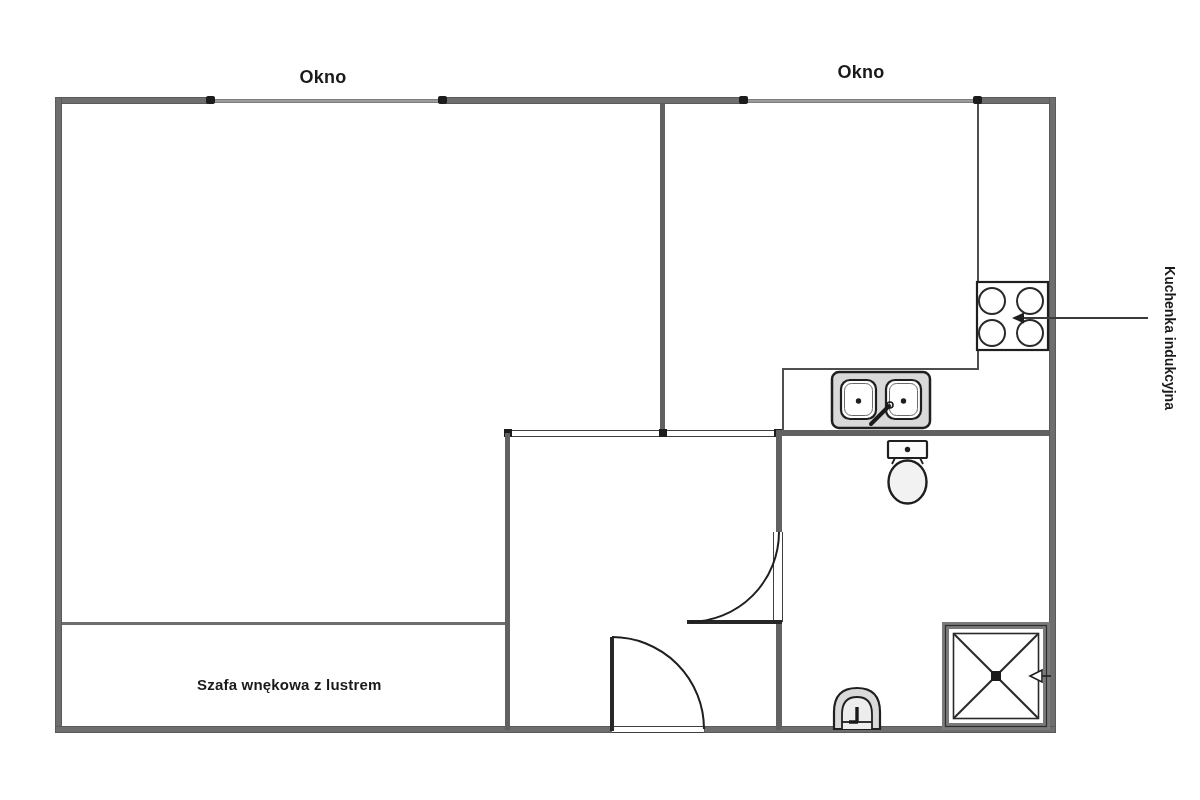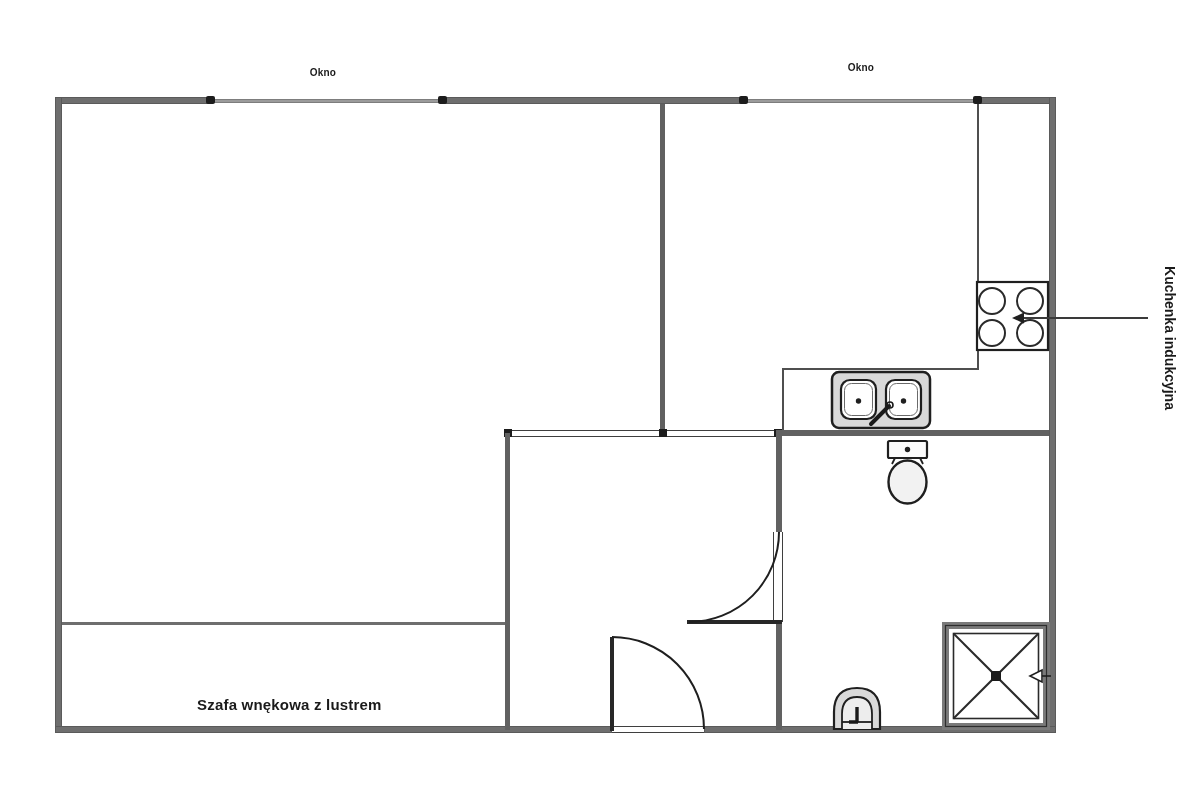--- a/index.html
+++ b/index.html
@@ -10,21 +10,21 @@
   .wall{position:absolute;background:#6e6e6e;box-shadow:inset 0 0 0 1px #5a5a5a;}
   .iwall{position:absolute;background:#616161;}
   .window-line{position:absolute;background:#9b9b9b;border-top:1px solid #7d7d7d;border-bottom:1px solid #7d7d7d;box-sizing:border-box;}
   .tick{position:absolute;background:#1c1c1c;border-radius:2px;}
   .opening-h{position:absolute;background:#ffffff;border-top:1.5px solid #3f3f3f;border-bottom:1.5px solid #3f3f3f;box-sizing:border-box;}
   .opening-v{position:absolute;background:#ffffff;border-left:1.5px solid #3f3f3f;border-right:1.5px solid #3f3f3f;box-sizing:border-box;}
   .thin{position:absolute;background:#4f4f4f;}
   .leaf{position:absolute;background:#272727;}
   .nub{position:absolute;background:#1c1c1c;}
   .lbl{
-    position:absolute;color:#1a1a1a;font-weight:bold;font-size:10px;
+    position:absolute;color:#1a1a1a;font-weight:bold;font-size:18px;
     white-space:nowrap;letter-spacing:0.2px;
   }
   .lbl-rot{
     position:absolute;color:#1a1a1a;font-weight:bold;font-size:14px;white-space:nowrap;
     transform:rotate(90deg);transform-origin:center center;text-align:center;
   }
   svg.overlay{position:absolute;left:0;top:0;}
 </style>
 </head>
 <body>
@@ -125,17 +125,17 @@
       <rect x="991" y="671" width="10" height="10" fill="#1a1a1a"></rect>
       <polygon points="1030,676 1042,670 1042,682" fill="#ffffff" stroke="#1f1f1f" stroke-width="1.6"></polygon>
       <line x1="1042" y1="676" x2="1051" y2="676" stroke="#1f1f1f" stroke-width="1.6"></line>
     </g>
   </svg>
 
   <div class="lbl" style="left:280px;top:67px;width:86px;text-align:center;">Okno</div>
 
   <div class="lbl" style="left:818px;top:62px;width:86px;text-align:center;">Okno</div>
 
-  <div class="lbl" style="left:197px;top:696px;font-size:15px;">Szafa wnękowa z lustrem</div>
+  <div class="lbl" style="left:197px;top:676px;font-size:15px;">Szafa wnękowa z lustrem</div>
 
   <div class="lbl-rot" style="left:1090px;top:329px;width:160px;height:18px;line-height:18px;">Kuchenka indukcyjna</div>
 
 </div>
 
 </body></html>

